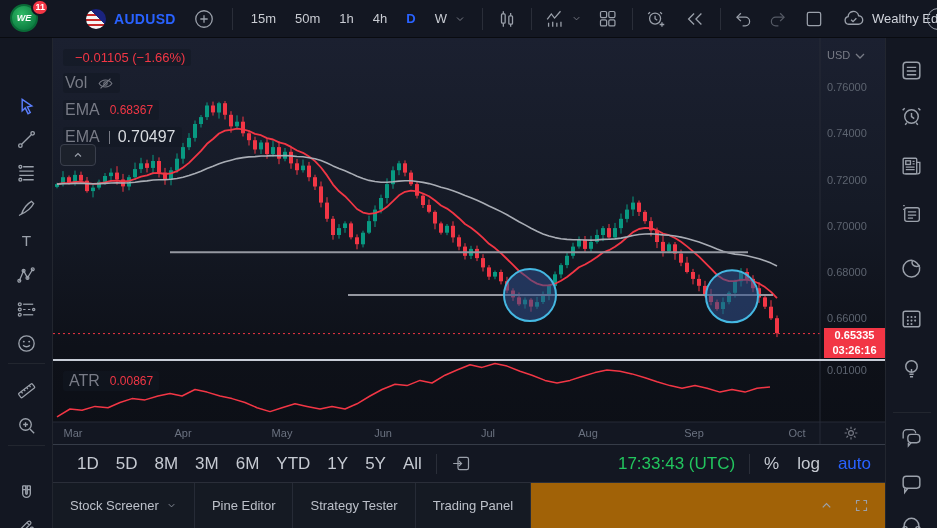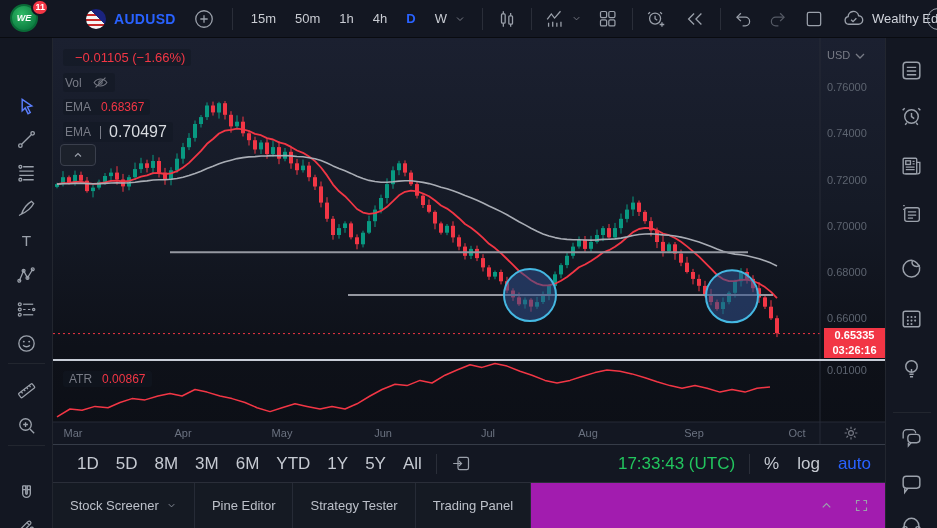--- a/index.html
+++ b/index.html
@@ -71,21 +71,21 @@
     background:linear-gradient(180deg,#1b2030 0%,#151a26 42%,#0e1119 76%,#0c0f16 100%);
   }
   #chart-svg { position:absolute; left:0; top:0; }
 
   
   #legend { position:absolute; left:10px; top:11px; z-index:5; }
   .lg-row { display:flex; align-items:center; width:fit-content; background:rgba(19,23,34,.55);
             border-radius:3px; padding:1px 6px 1px 2px; margin-bottom:7px; }
   #legend-title { font-size:14px; color:#aeb2bc; }
   #legend-change { font-size:13px; color:#f23645; margin-left:10px; font-weight:500; }
-  .lg-small { font-size:12px; color:#787b86; }
+  .lg-small { font-size:16px; color:#787b86; }
   .lg-val-red { font-size:12px; color:#f23645; margin-left:10px; font-weight:500; }
   .lg-val-white { font-size:16px; color:#d8dbe0; margin-left:8px; font-weight:500; }
   .vbar { width:1px; height:13px; background:#787b86; margin-left:9px; }
   #collapse-btn {
     position:absolute; left:7px; top:106px; width:36px; height:22px; border-radius:4px;
     background:#1c212b; border:1px solid #3a3f4c; display:flex; align-items:center; justify-content:center;
     z-index:5; color:#9ba1ab;
   }
   #atr-legend { position:absolute; left:10px; top:333px; z-index:5; display:flex; align-items:center;
                 background:rgba(19,23,34,.55); border-radius:3px; padding:1px 6px; }
@@ -104,21 +104,21 @@
   }
   #range-list { display:flex; align-items:center; gap:17px; }
   .vsep { width:1px; height:20px; background:#2a2e39; margin:0 14px; }
   #clock { margin-left:auto; color:#22c55e; }
   #scale-btns { display:flex; align-items:center; gap:18px; }
   #auto-label { color:#2962ff; }
 
   
   #panel-tabs {
     position:absolute; left:0; top:444px; width:832px; height:46px;
-    background:#a21caf; border-top:1px solid #2a2e39; display:flex; align-items:stretch;
+    background:#a16207; border-top:1px solid #2a2e39; display:flex; align-items:stretch;
   }
   .ptab {
     display:flex; align-items:center; gap:7px; padding:0 17px; font-size:13px; color:#bcc0c9;
     background:#151a23; border-right:1px solid #262b36;
   }
   #tabs-right { margin-left:auto; display:flex; align-items:center; gap:20px; padding-right:16px; color:#8b919c; }
 
   svg text { font-family:"Liberation Sans", sans-serif; }
 </style>
 </head>

